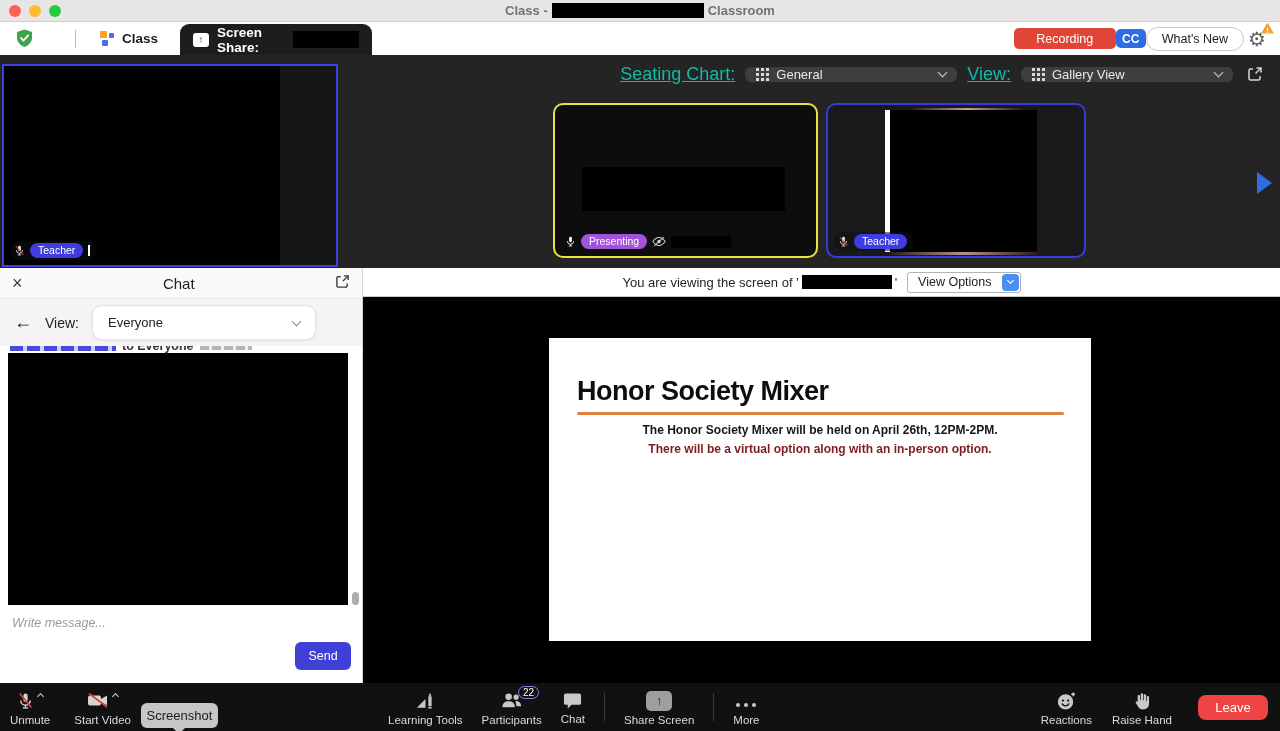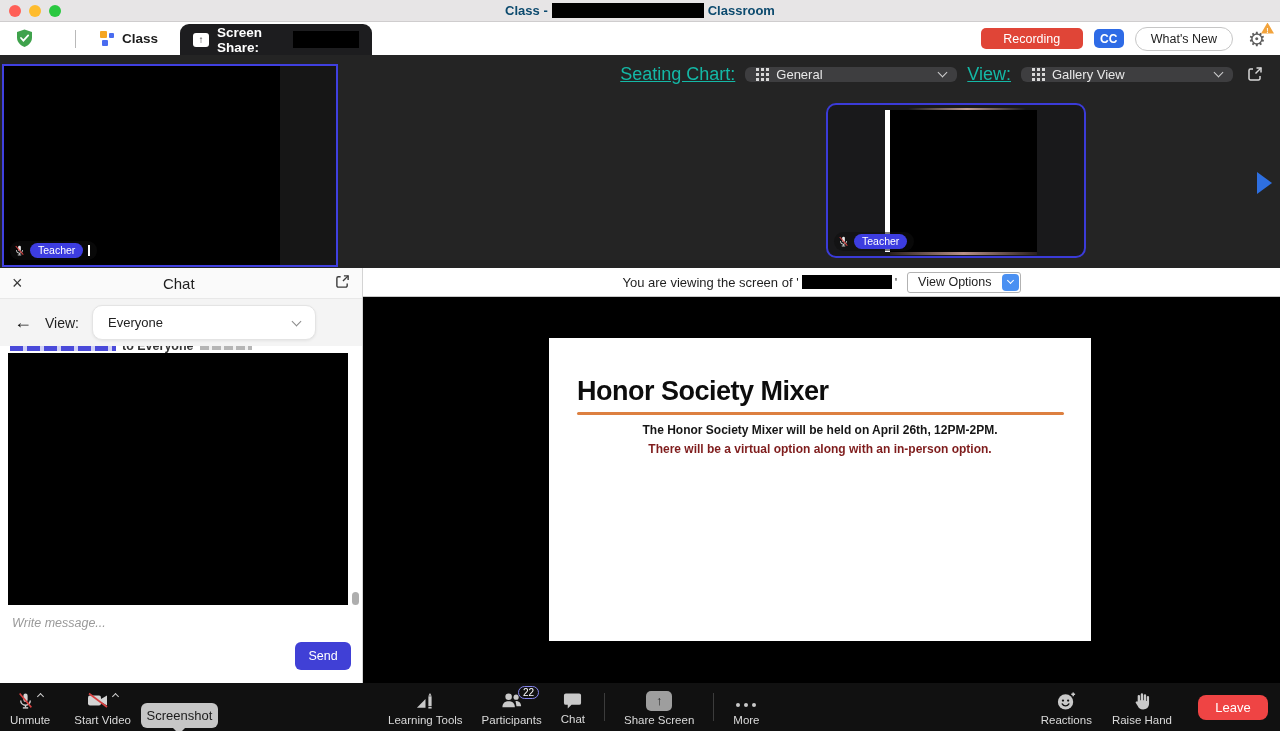--- a/index.html
+++ b/index.html
@@ -4,33 +4,33 @@
 <style>
   * { margin:0; padding:0; box-sizing:border-box; }
   body { background:#333; font-family:"Liberation Sans","DejaVu Sans",sans-serif; }
   .app { position:relative; width:1280px; height:731px; overflow:hidden; background:#242424; }
 
   
   .titlebar { position:absolute; left:0; top:0; width:1280px; height:22px; background:#e7e5e6; border-bottom:1px solid #cfcdce; display:flex; align-items:center; justify-content:center; }
   .lights { position:absolute; left:9px; top:5px; display:flex; gap:8px; }
   .light { width:12px; height:12px; border-radius:50%; }
   .light.red{background:#ff5f57;} .light.yellow{background:#febc2e;} .light.green{background:#2ac840;}
-  .win-title { display:flex; align-items:center; gap:4px; font-size:13px; font-weight:bold; color:#0c4a6e; }
+  .win-title { display:flex; align-items:center; gap:4px; font-size:13px; font-weight:bold; color:#737373; }
   .redact { background:#000; display:inline-block; }
   .title-redact { width:152px; height:15px; }
 
   
   .tabbar { position:absolute; left:0; top:22px; width:1280px; height:33px; background:#fff; display:flex; align-items:center; }
   .shield-wrap { margin-left:16px; display:flex; align-items:center; }
   .tab-vdiv { width:1px; height:18px; background:#b9b9b9; margin-left:42px; }
   .class-tab { display:flex; align-items:center; gap:7px; margin-left:24px; font-size:13.5px; font-weight:bold; color:#1c1c1c; }
   .ss-tab { margin-left:22px; align-self:flex-end; height:31px; width:192px; background:#1d1d1f; border-radius:9px 9px 0 0; display:flex; align-items:center; padding:0 13px; gap:8px; color:#fff; font-weight:bold; font-size:13.5px; }
   .ss-icon { width:16px; height:14px; background:#fff; border-radius:3px; color:#1d1d1f; font-size:10px; font-weight:bold; display:flex; align-items:center; justify-content:center; flex:0 0 auto; }
   .ss-redact { width:88px; height:17px; }
-  .tabbar-right { margin-left:auto; display:flex; align-items:center; gap:11px; padding-right:14px; }
+  .tabbar-right { margin-left:auto; display:flex; align-items:center; padding-right:14px; }
   .recording-btn { width:102px; height:21px; background:#e04537; border-radius:5px; color:#fff; font-size:12.5px; display:flex; align-items:center; justify-content:center; }
   .cc-btn { width:30px; height:19px; background:#2e6be6; border-radius:5px; color:#fff; font-size:12px; font-weight:bold; display:flex; align-items:center; justify-content:center; }
   .whatsnew-btn { height:24px; padding:0 15px; background:#fff; border:1px solid #c6c6c6; border-radius:13px; font-size:12.5px; color:#222; display:flex; align-items:center; }
   .gear-wrap { position:relative; font-size:20px; color:#5e5e5e; line-height:1; margin-left:4px; }
   .gear-warn { position:absolute; top:-6px; right:-8px; width:13px; height:11px; background:#f2a33c; clip-path:polygon(50% 0,100% 100%,0 100%); color:#fff; font-size:7px; font-weight:bold; text-align:center; line-height:15px; }
 
   
   .gallery { position:absolute; left:0; top:55px; width:1280px; height:213px; background:#242424; }
   .gallery-controls { position:absolute; top:7px; right:13px; display:flex; align-items:center; gap:10px; }
   .gc-label { color:#14b8a6; font-size:18px;text-decoration:underline; }
@@ -194,20 +194,38 @@
             <path d="M3.5 7.5 a4.5 4.5 0 0 0 9 0" stroke="#e6e6e6" stroke-width="1.3" fill="none"></path>
             <line x1="8" y1="12" x2="8" y2="14" stroke="#e6e6e6" stroke-width="1.3"></line>
             <line x1="5.5" y1="14.5" x2="10.5" y2="14.5" stroke="#e6e6e6" stroke-width="1.3"></line>
             <line x1="2.5" y1="1.5" x2="13.5" y2="14" stroke="#d84040" stroke-width="1.5"></line>
           </svg>
         <span class="name-pill pill-blue">Teacher</span>
         <span class="cursor-bar"></span>
       </div>
     </div>
 
+    <div class="tile tile-yellow">
+      <div class="redact ty-redact"></div>
+      <div class="tile-label">
+        <svg width="11" height="13" viewBox="0 0 16 16">
+            <rect x="6" y="1" width="4" height="8" rx="2" fill="#fff"></rect>
+            <path d="M3.5 7.5 a4.5 4.5 0 0 0 9 0" stroke="#fff" stroke-width="1.3" fill="none"></path>
+            <line x1="8" y1="12" x2="8" y2="14" stroke="#fff" stroke-width="1.3"></line>
+            <line x1="5.5" y1="14.5" x2="10.5" y2="14.5" stroke="#fff" stroke-width="1.3"></line>
+          </svg>
+        <span class="name-pill pill-purple">Presenting</span>
+        <svg width="14" height="11" viewBox="0 0 16 12">
+            <path d="M1 6 C3.5 2.5 6 1.5 8 1.5 C10 1.5 12.5 2.5 15 6 C12.5 9.5 10 10.5 8 10.5 C6 10.5 3.5 9.5 1 6 Z" fill="none" stroke="#cfcfcf" stroke-width="1.2"></path>
+            <circle cx="8" cy="6" r="2" fill="#cfcfcf"></circle>
+            <line x1="2.5" y1="11" x2="13.5" y2="1" stroke="#cfcfcf" stroke-width="1.2"></line>
+          </svg>
+        <span class="redact label-name-redact"></span>
+      </div>
+    </div>
 
     <div class="tile tile-blue">
       <div class="tb-pink-top"></div>
       <div class="tb-stripe"></div>
       <div class="tb-video redact"></div>
       <div class="tb-pink-bot"></div>
       <div class="tile-label">
         <svg width="11" height="13" viewBox="0 0 16 16">
             <rect x="6" y="1" width="4" height="8" rx="2" fill="#e6e6e6"></rect>
             <path d="M3.5 7.5 a4.5 4.5 0 0 0 9 0" stroke="#e6e6e6" stroke-width="1.3" fill="none"></path>

